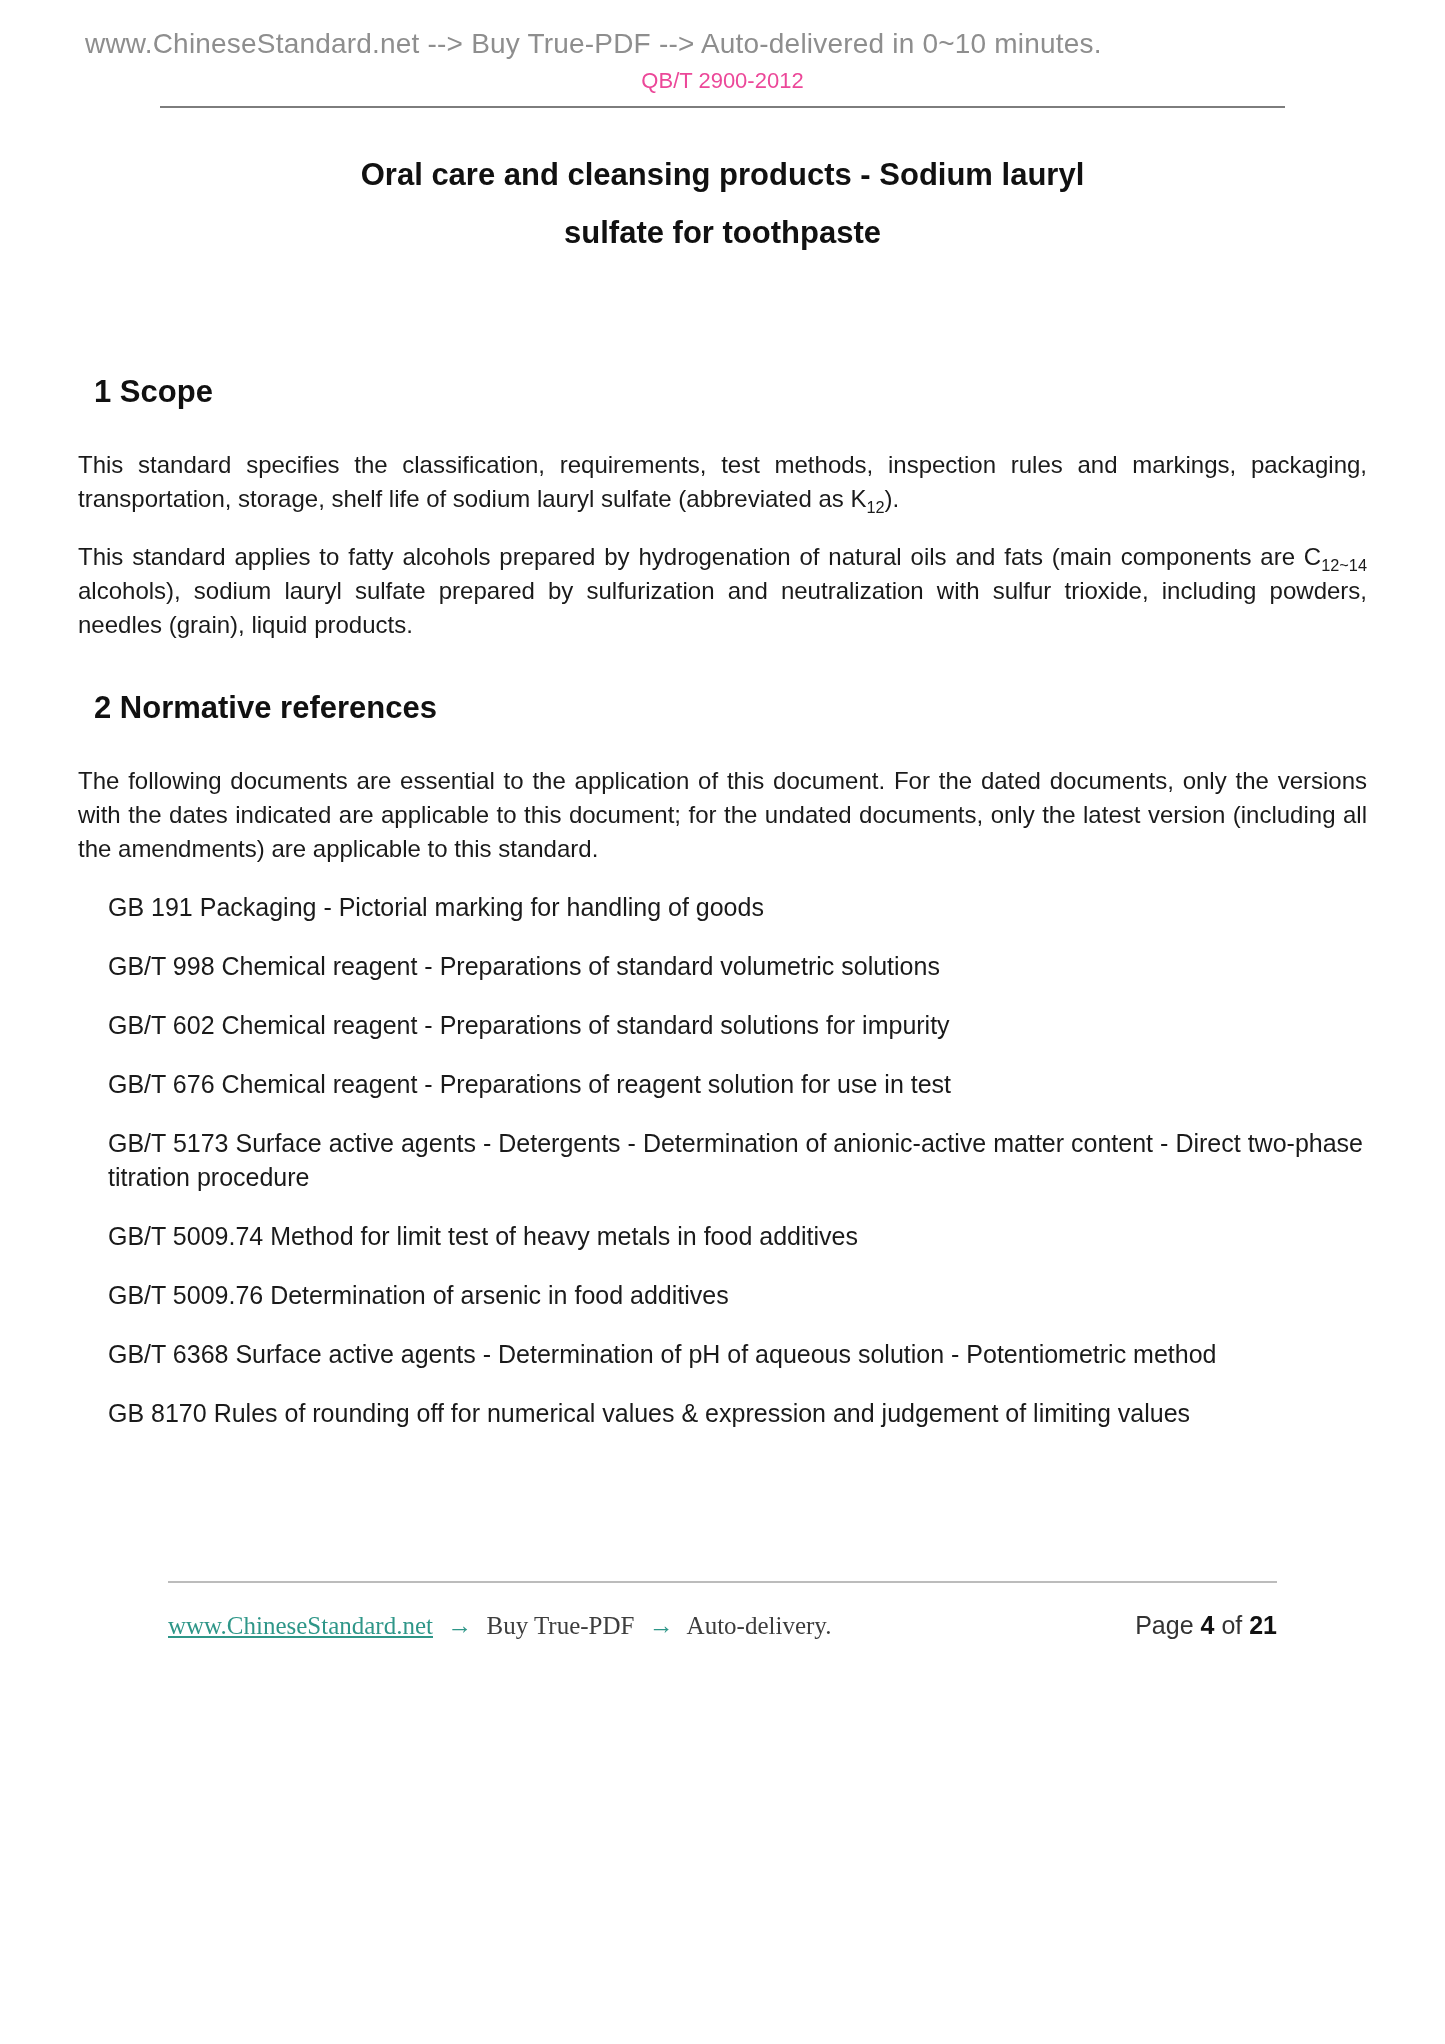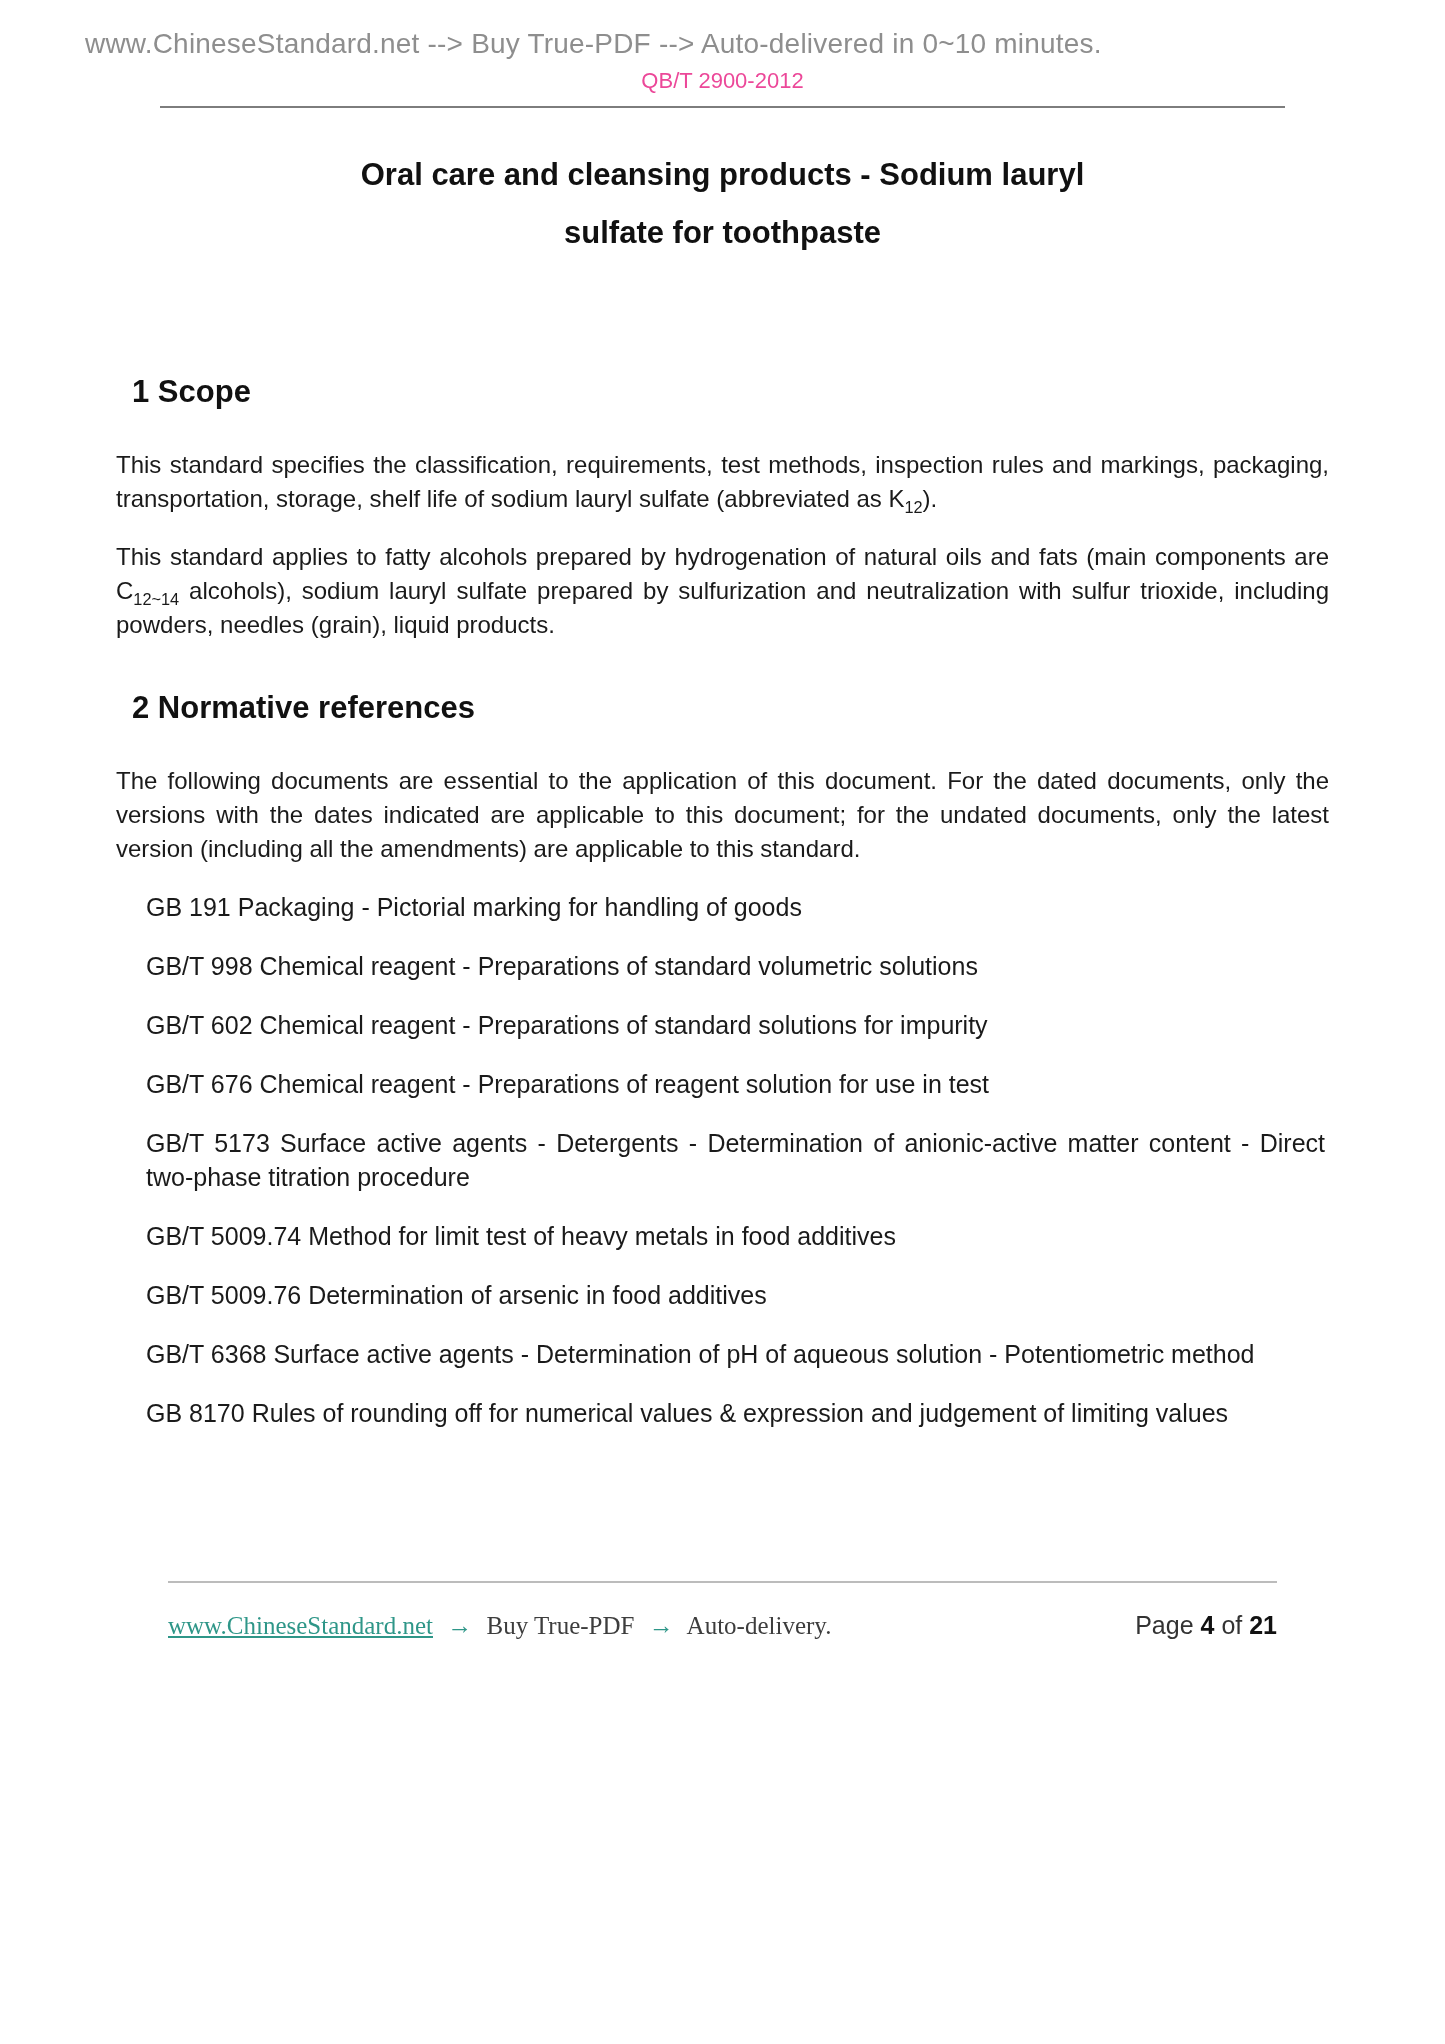--- a/index.html
+++ b/index.html
@@ -36,21 +36,21 @@
   }
   .hdr-rule {
     border: none;
     border-top: 2px solid #7d7d7d;
     margin: 12px 160px 0 160px;
   }
 
   
   main {
     flex: 1 1 auto;
-    padding: 0 116px;
+    padding: 0 78px;
   }
   .doc-title {
     font-size: 31px;
     font-weight: bold;
     color: #111111;
     text-align: center;
     line-height: 58px;
     margin: 38px 0 112px 0;
   }
   .section-heading {

